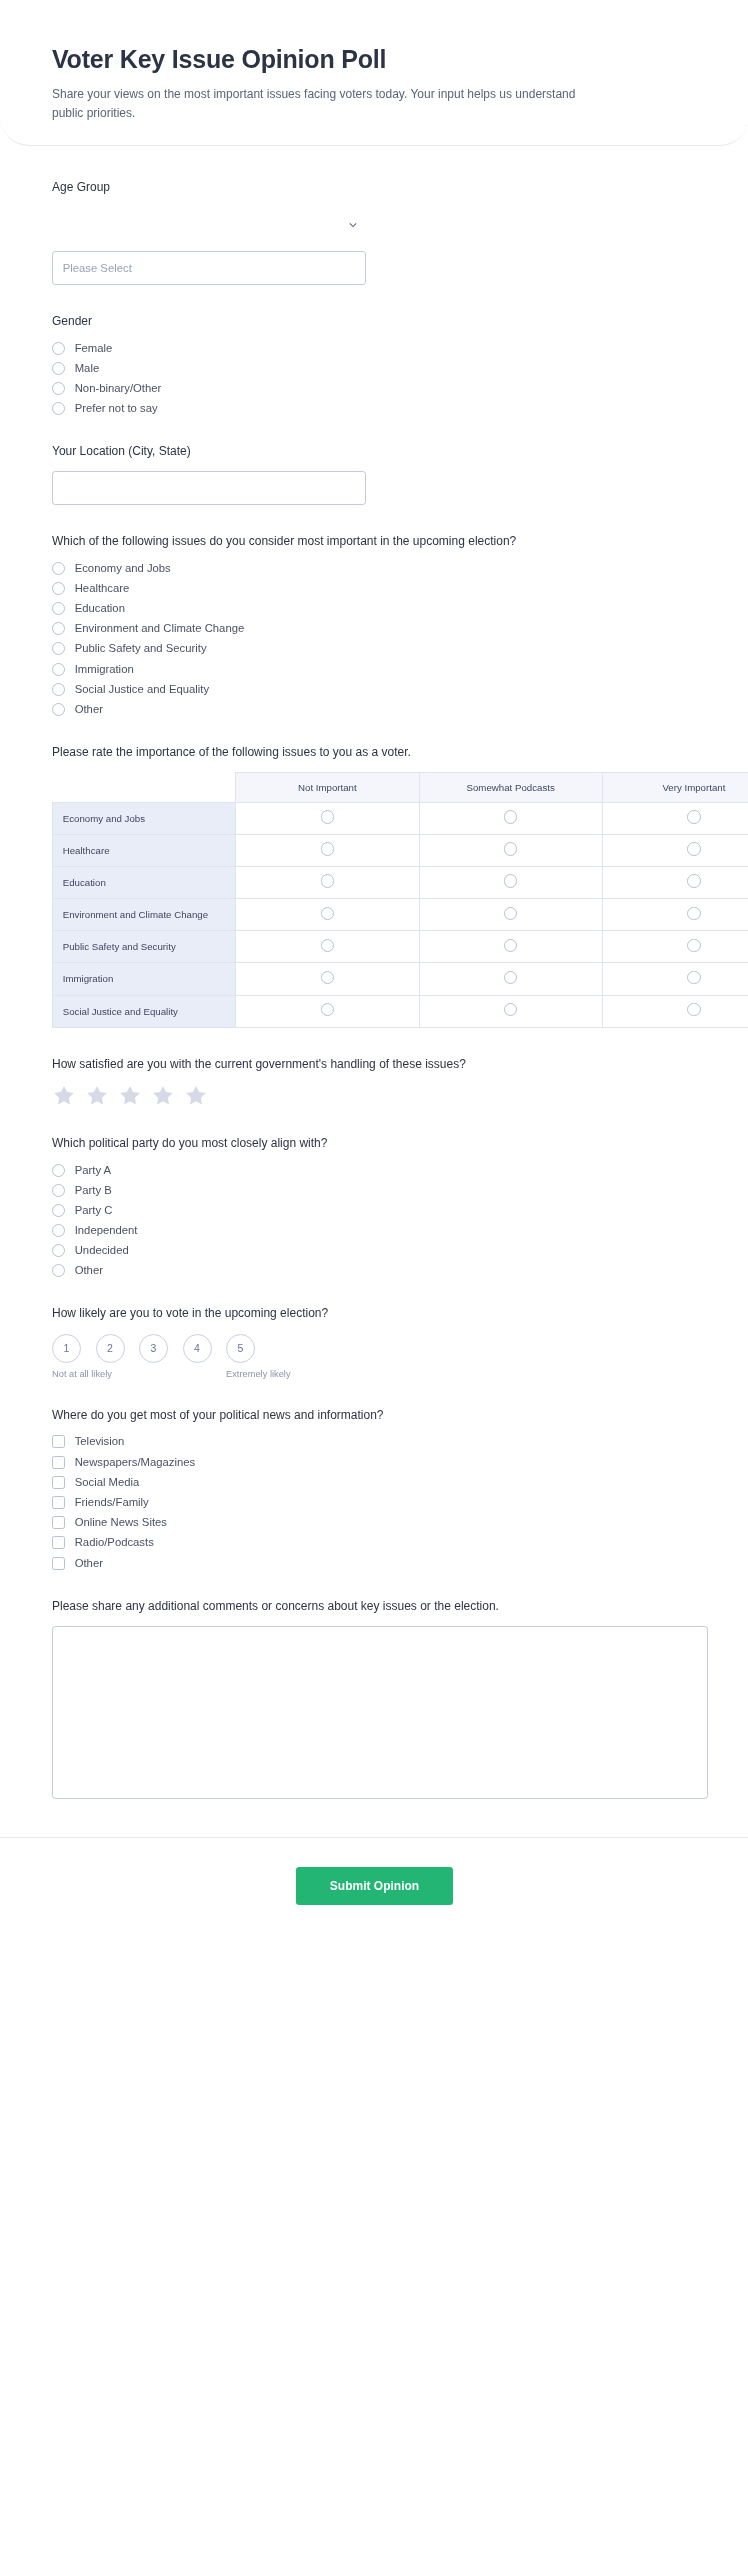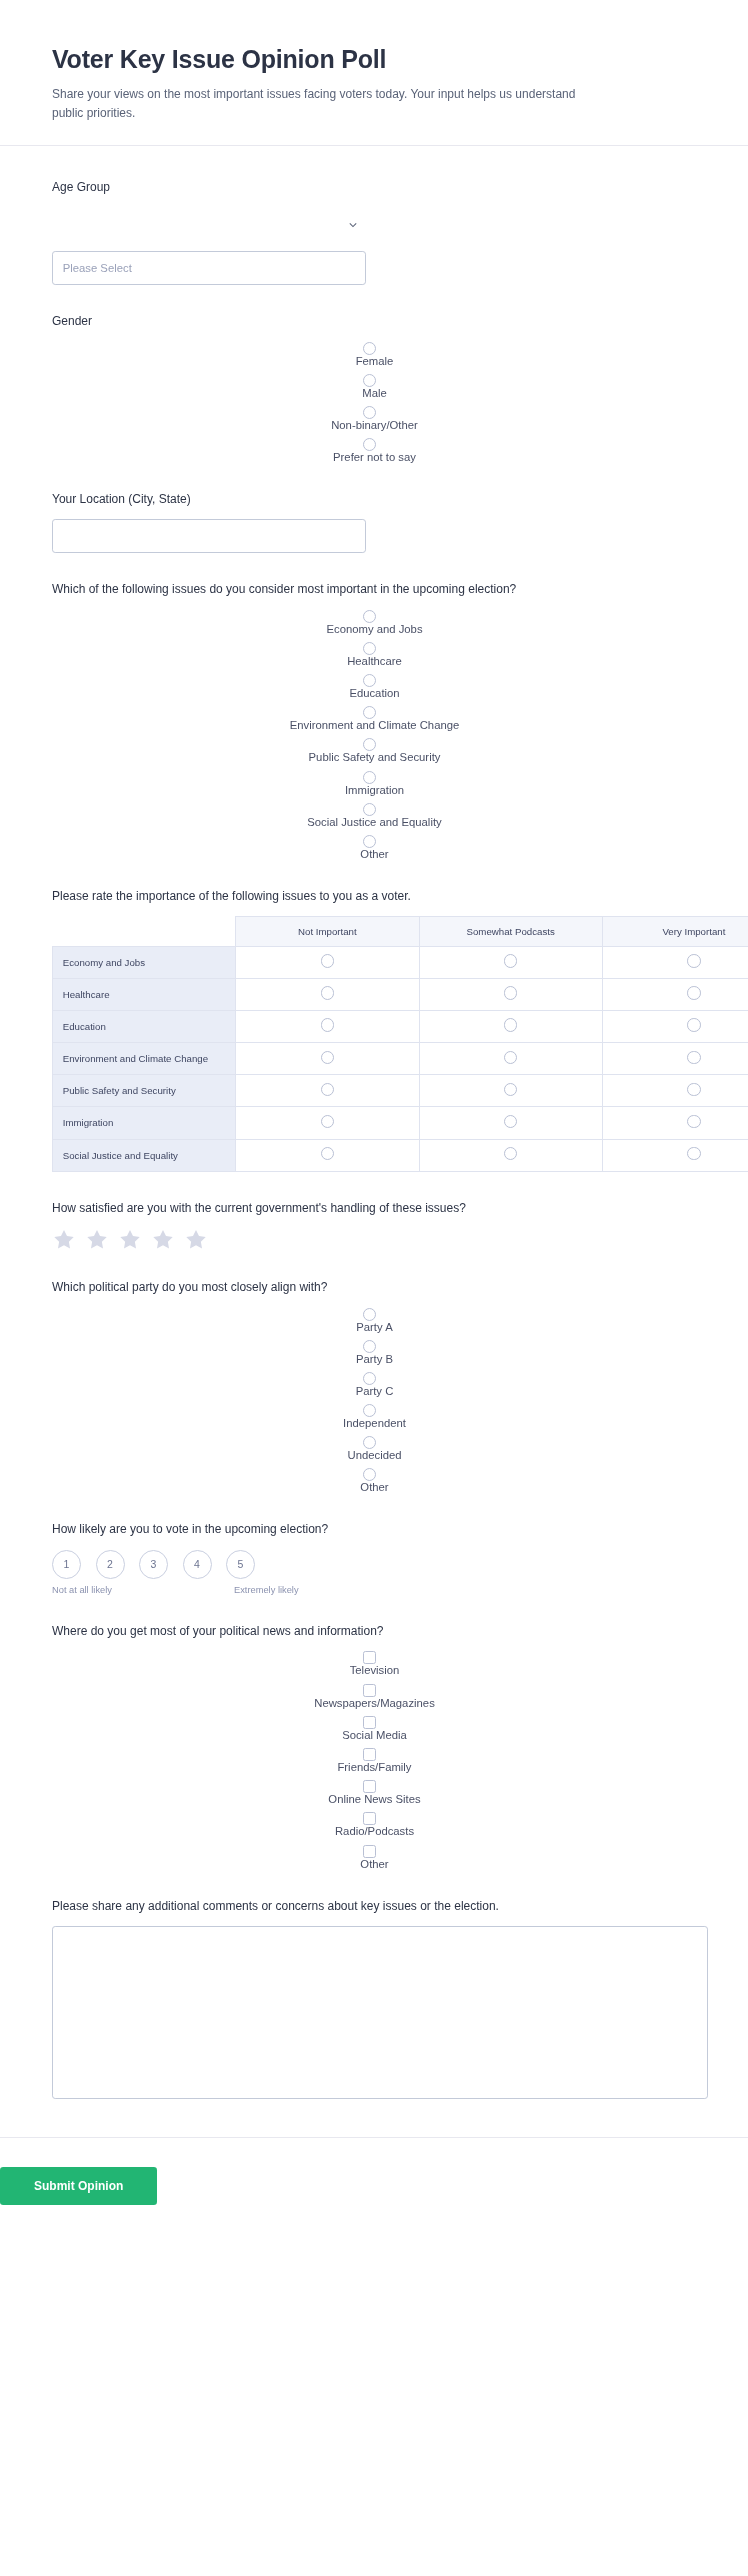--- a/index.html
+++ b/index.html
@@ -17,20 +17,21 @@
   }
   .form-card {
     width: 749px;
     background: #ffffff;
     min-height: 2576px;
     padding: 0;
   }
   .form-header {
     padding: 45px 52px 22.5px 52px;
     border-bottom: 0.8px solid #e8e8ef;
+    border-radius: 29px;
   }
   .form-title {
     font-size: 25px;
     font-weight: bold;
     color: #2c3345;
     margin: 0 0 11.3px 0;
     letter-spacing: -0.2px;
   }
   .form-subtitle {
     font-size: 12px;
@@ -97,23 +98,22 @@
     position: absolute;
     right: 9.7px;
     top: 13.7px;
     width: 7.2px;
     height: 7.2px;
     pointer-events: none;
   }
   .chev svg { display:block; }
   .opt-row {
     display: flex;
-    align-items: center;
+    align-items: flex-start;
     margin-bottom: 7.2px;
-    flex-direction: column;
   }
   .radio {
     width: 13px;
     height: 13px;
     border: 0.8px solid #b9c0d4;
     border-radius: 50%;
     background: #fff;
     margin-right: 9.7px;
     flex: none;
   }
@@ -195,39 +195,39 @@
     font-size: 10.5px;
     display: flex;
     align-items: center;
     justify-content: center;
   }
   .scale-labels {
     display: flex;
     margin-top: 6.4px;
     font-size: 9.3px;
     color: #8c93b0;
-    gap: 8px;
   }
   .scale-labels .left { width: 174px; }
   .textarea {
     width: 656px;
     height: 173px;
     border: 0.8px solid #c3cad9;
     border-radius: 3.2px;
     background: #fff;
     padding: 8px 9.7px;
     font-size: 11.3px;
     color: #2c3345;
     font-family: "Liberation Sans", sans-serif;
     resize: none;
   }
   .footer {
     border-top: 0.8px solid #e8e8ef;
     padding: 29px 0 45px 0;
     display: flex;
+    justify-content: center;
   }
   .submit-btn {
     background: #22b573;
     color: #fff;
     border: none;
     border-radius: 3.2px;
     font-size: 12px;
     font-weight: bold;
     padding: 12px 34px;
     font-family: "Liberation Sans", sans-serif;

